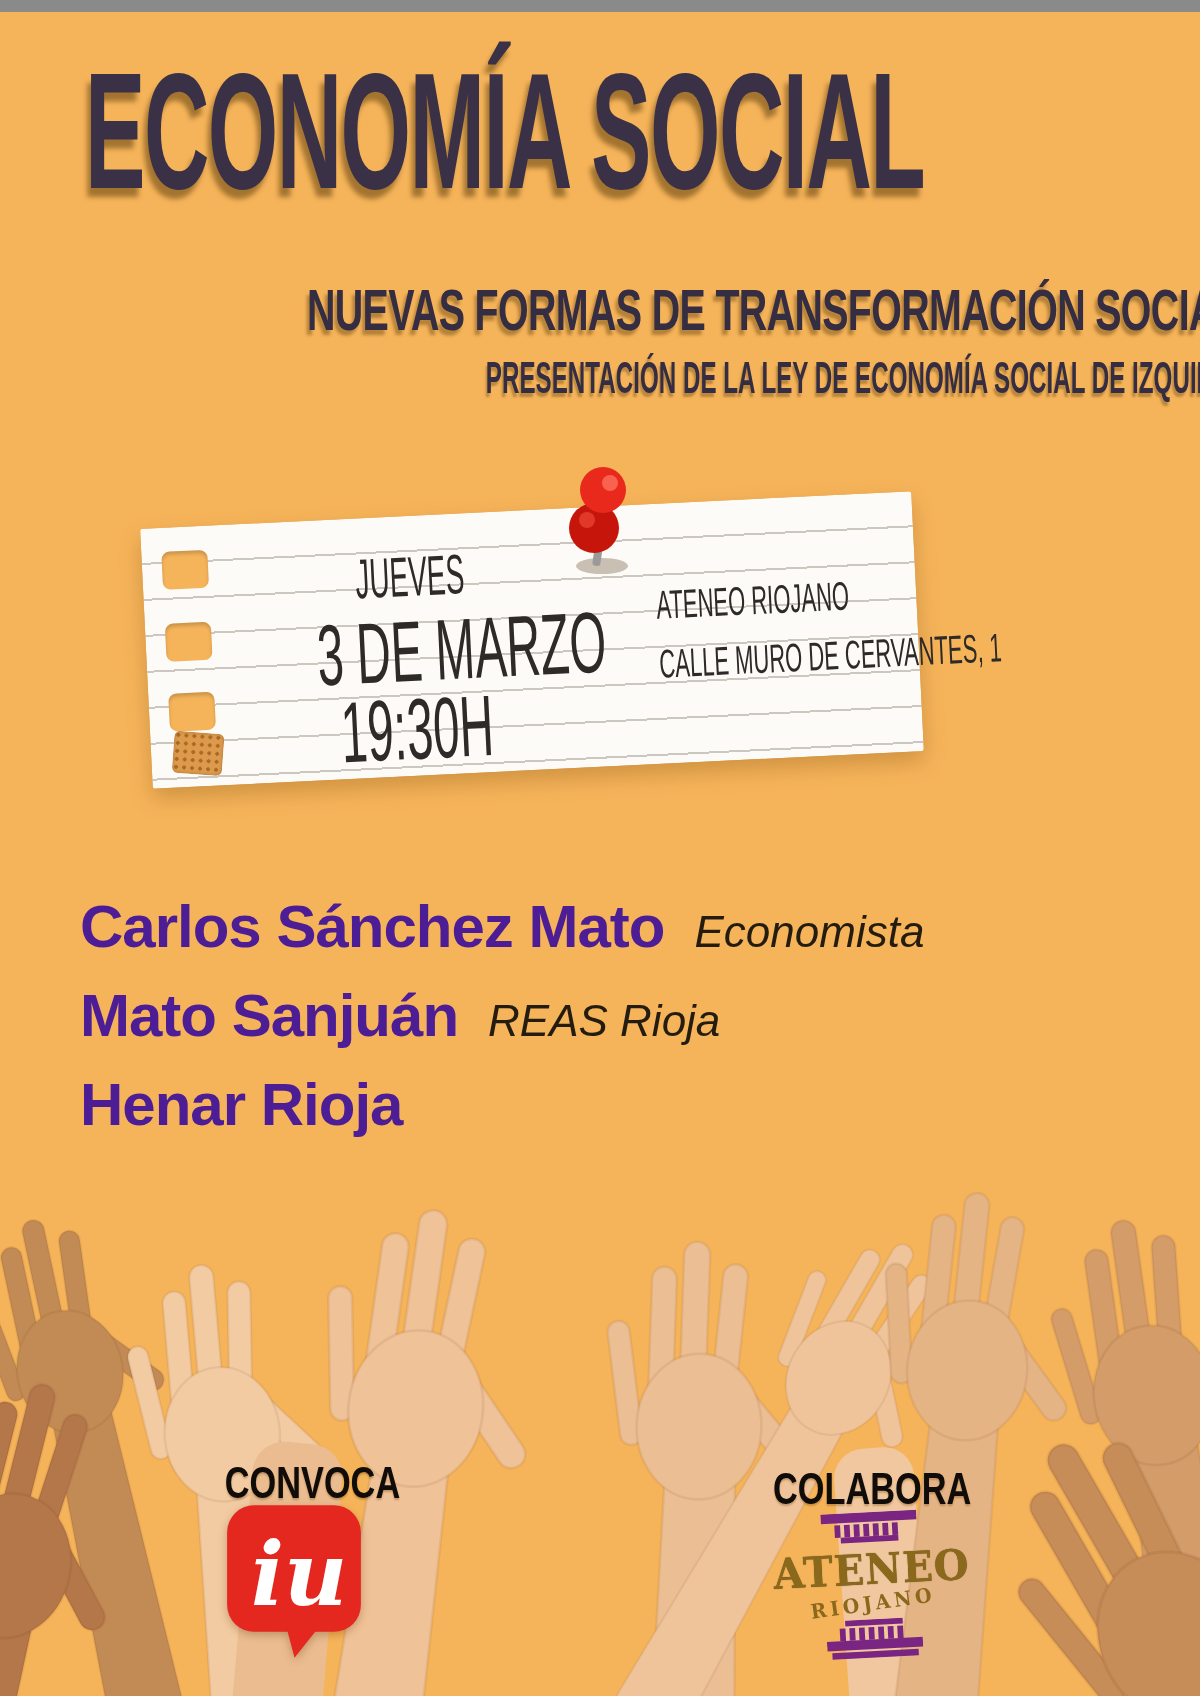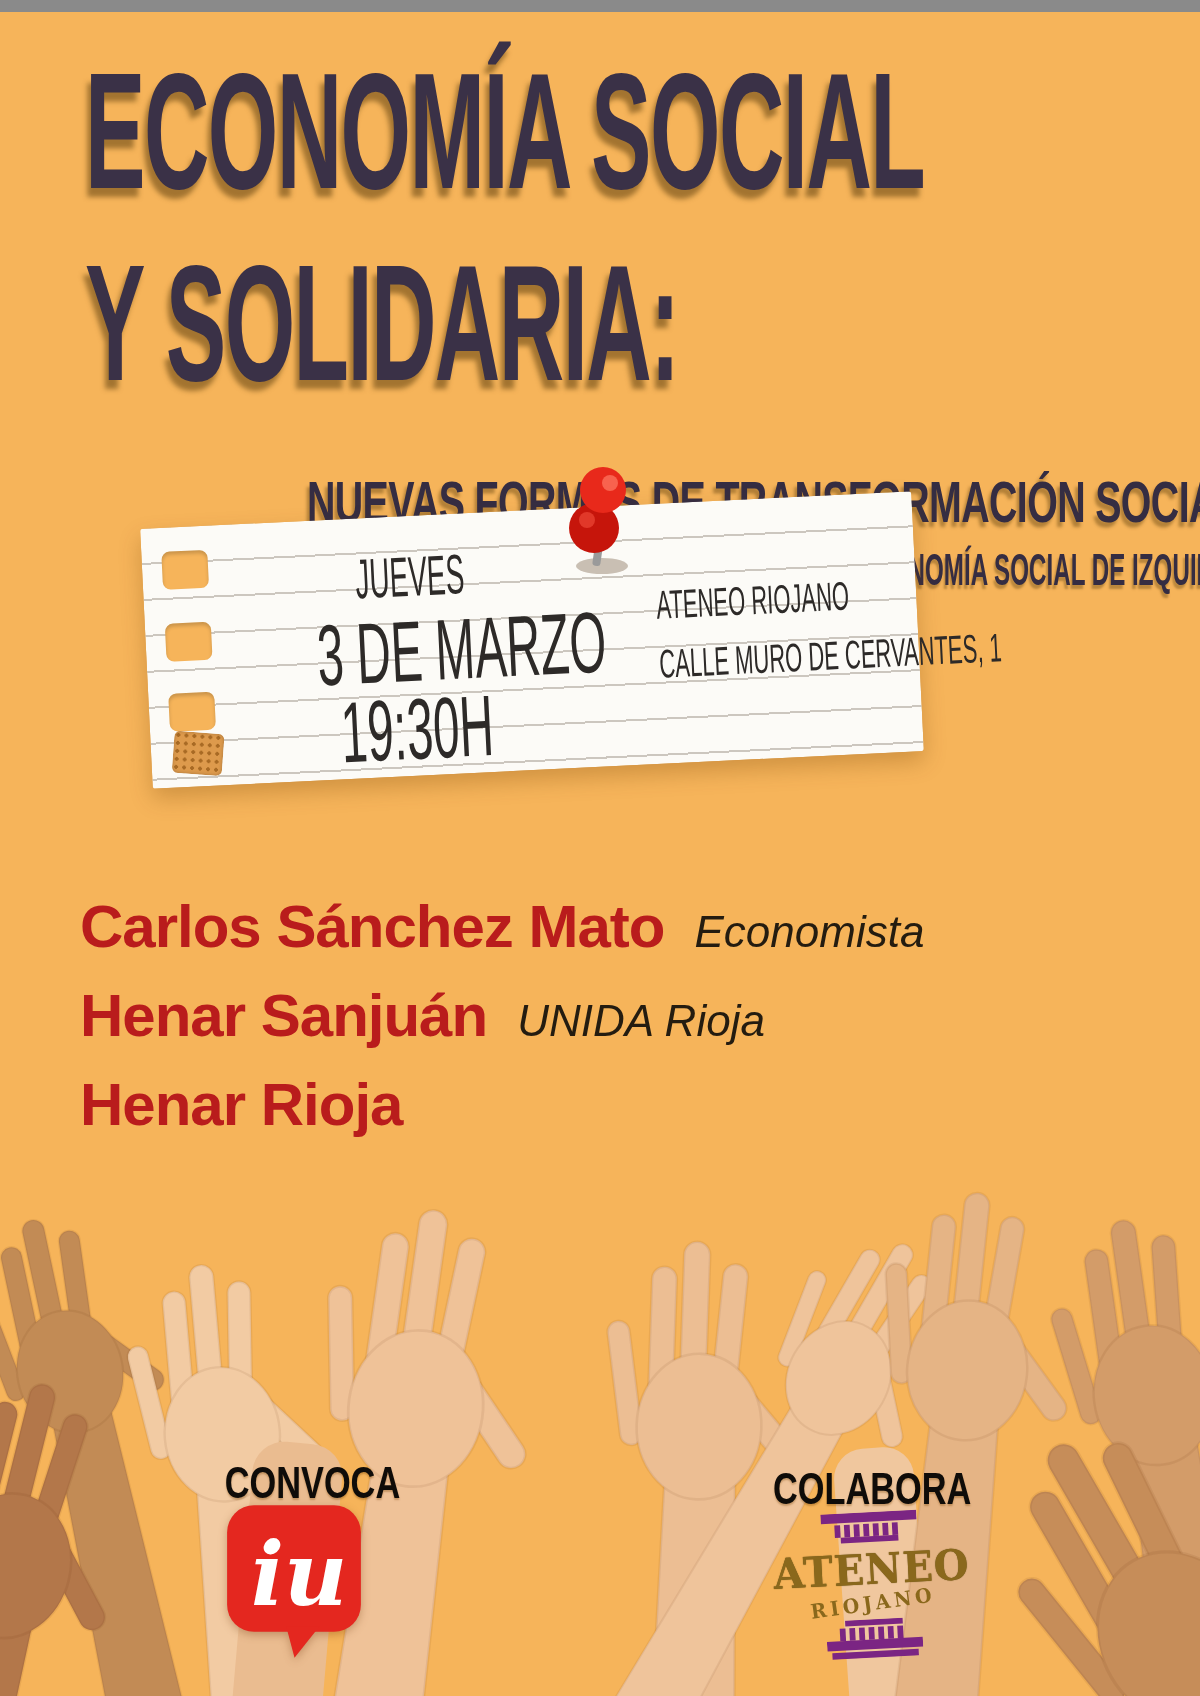--- a/index.html
+++ b/index.html
@@ -59,21 +59,21 @@
   .pushpin{position:absolute;left:556px;top:450px;z-index:3;}
 
   
   .speakers{position:absolute;left:80px;top:832px;right:30px;z-index:2;color:#1F1A0E;}
   .speakers-heading .cond{
     font-size:64px;font-weight:600;letter-spacing:1px;color:#241C10;
     transform:scaleX(.82);transform-origin:left center;
   }
   .speaker-row{display:flex;align-items:baseline;gap:30px;margin-top:20px;}
   .speaker-row:first-of-type{margin-top:48px;}
-  .speaker-name{font-size:60px;font-weight:800;letter-spacing:-1px;color:#b91c1c;white-space:nowrap;}
+  .speaker-name{font-size:60px;font-weight:800;letter-spacing:-1px;color:#4c1d95;white-space:nowrap;}
   .speaker-role{font-size:44px;font-style:italic;font-weight:500;color:#241C10;white-space:nowrap;}
 
   
   .hands{position:absolute;left:0;bottom:0;z-index:1;display:block;}
 
   
   .convoca{position:absolute;left:200px;top:1446px;width:200px;text-align:right;z-index:3;}
   .colabora{position:absolute;left:745px;top:1452px;width:210px;text-align:right;z-index:3;}
   .convoca .cond,.colabora .cond{
     font-size:44px;font-weight:800;color:#0F0C09;letter-spacing:0;
@@ -92,21 +92,20 @@
   .ateneo-base{margin-top:5px;}
 </style>
 </head>
 <body>
 
 <div class="poster">
 
   <header class="hero">
     <h1 style="margin:0;">
       <span class="title-line"><span class="cond">ECONOMÍA SOCIAL</span></span>
-      <span class="title-line"><span class="cond">Y SOLIDARIA:</span></span>
     </h1>
     <div class="sub1-wrap"><span class="cond">NUEVAS FORMAS DE TRANSFORMACIÓN SOCIAL.</span></div>
     <div class="sub2-wrap"><span class="cond">PRESENTACIÓN DE LA LEY DE ECONOMÍA SOCIAL DE IZQUIERDA UNIDA LA RIOJA</span></div>
   </header>
 
   <div class="note">
     <div class="hole hole1"></div>
     <div class="hole hole2"></div>
     <div class="hole hole3"></div>
     <div class="cork"></div>
@@ -129,22 +128,22 @@
     <circle cx="47" cy="28" r="23" fill="#E8291B"></circle>
     <circle cx="54" cy="21" r="8" fill="#FF7A64" opacity=".7"></circle>
   </svg>
 
   <section class="speakers">
     <div class="speaker-row">
       <span class="speaker-name">Carlos Sánchez Mato</span>
       <span class="speaker-role">Economista</span>
     </div>
     <div class="speaker-row">
-      <span class="speaker-name">Henar Sanjuán</span>
-      <span class="speaker-role">UNIDA Rioja</span>
+      <span class="speaker-name">Mato Sanjuán</span>
+      <span class="speaker-role">REAS Rioja</span>
     </div>
     <div class="speaker-row">
       <span class="speaker-name">Henar Rioja</span>
     </div>
   </section>
 
   <svg class="hands" width="1200" height="600" viewBox="0 0 1200 600">
     <defs>
       <g id="hand" fill="currentColor" stroke="rgba(90,40,0,.08)" stroke-width="2">
         <path d="M -32 400 L -25 58 Q -25 46 -14 46 L 18 46 Q 28 46 29 58 L 40 400 Z"></path>

